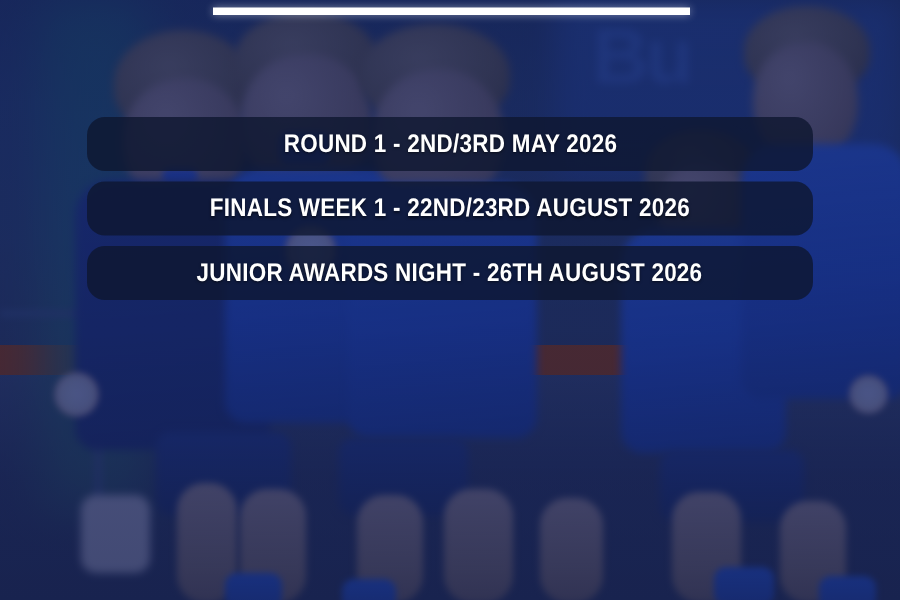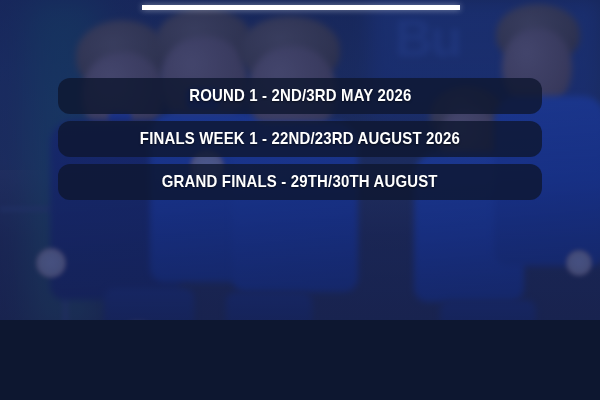--- a/index.html
+++ b/index.html
@@ -4,21 +4,21 @@
 <title>Season Key Dates</title>
 <style>
   html, body {
     margin: 0;
     padding: 0;
     background: #0d1730;
   }
   #stage {
     position: relative;
     width: 600px;
-    height: 320px;
+    height: 400px;
     overflow: hidden;
     font-family: "Liberation Sans", sans-serif;
     background: #c2410c;
   }
 
   
   #photo {
     position: absolute;
     inset: 0;
     overflow: hidden;
@@ -263,20 +263,20 @@
       <div class="txt">ROUND 1 - 2ND/3RD MAY 2026</div>
     </div>
 
 
 
     <div class="row">
       <div class="plate" style="left:58px;right:58px;"></div>
       <div class="txt">FINALS WEEK 1 - 22ND/23RD AUGUST 2026</div>
     </div>
 
-
     <div class="row">
       <div class="plate" style="left:58px;right:58px;"></div>
-      <div class="txt">GRAND FINALS - 29TH/30TH AUGUST</div>
+      <div class="txt">JUNIOR AWARDS NIGHT - 26TH AUGUST 2026</div>
     </div>
+
 
   </div>
 </div>
 
 </body></html>

